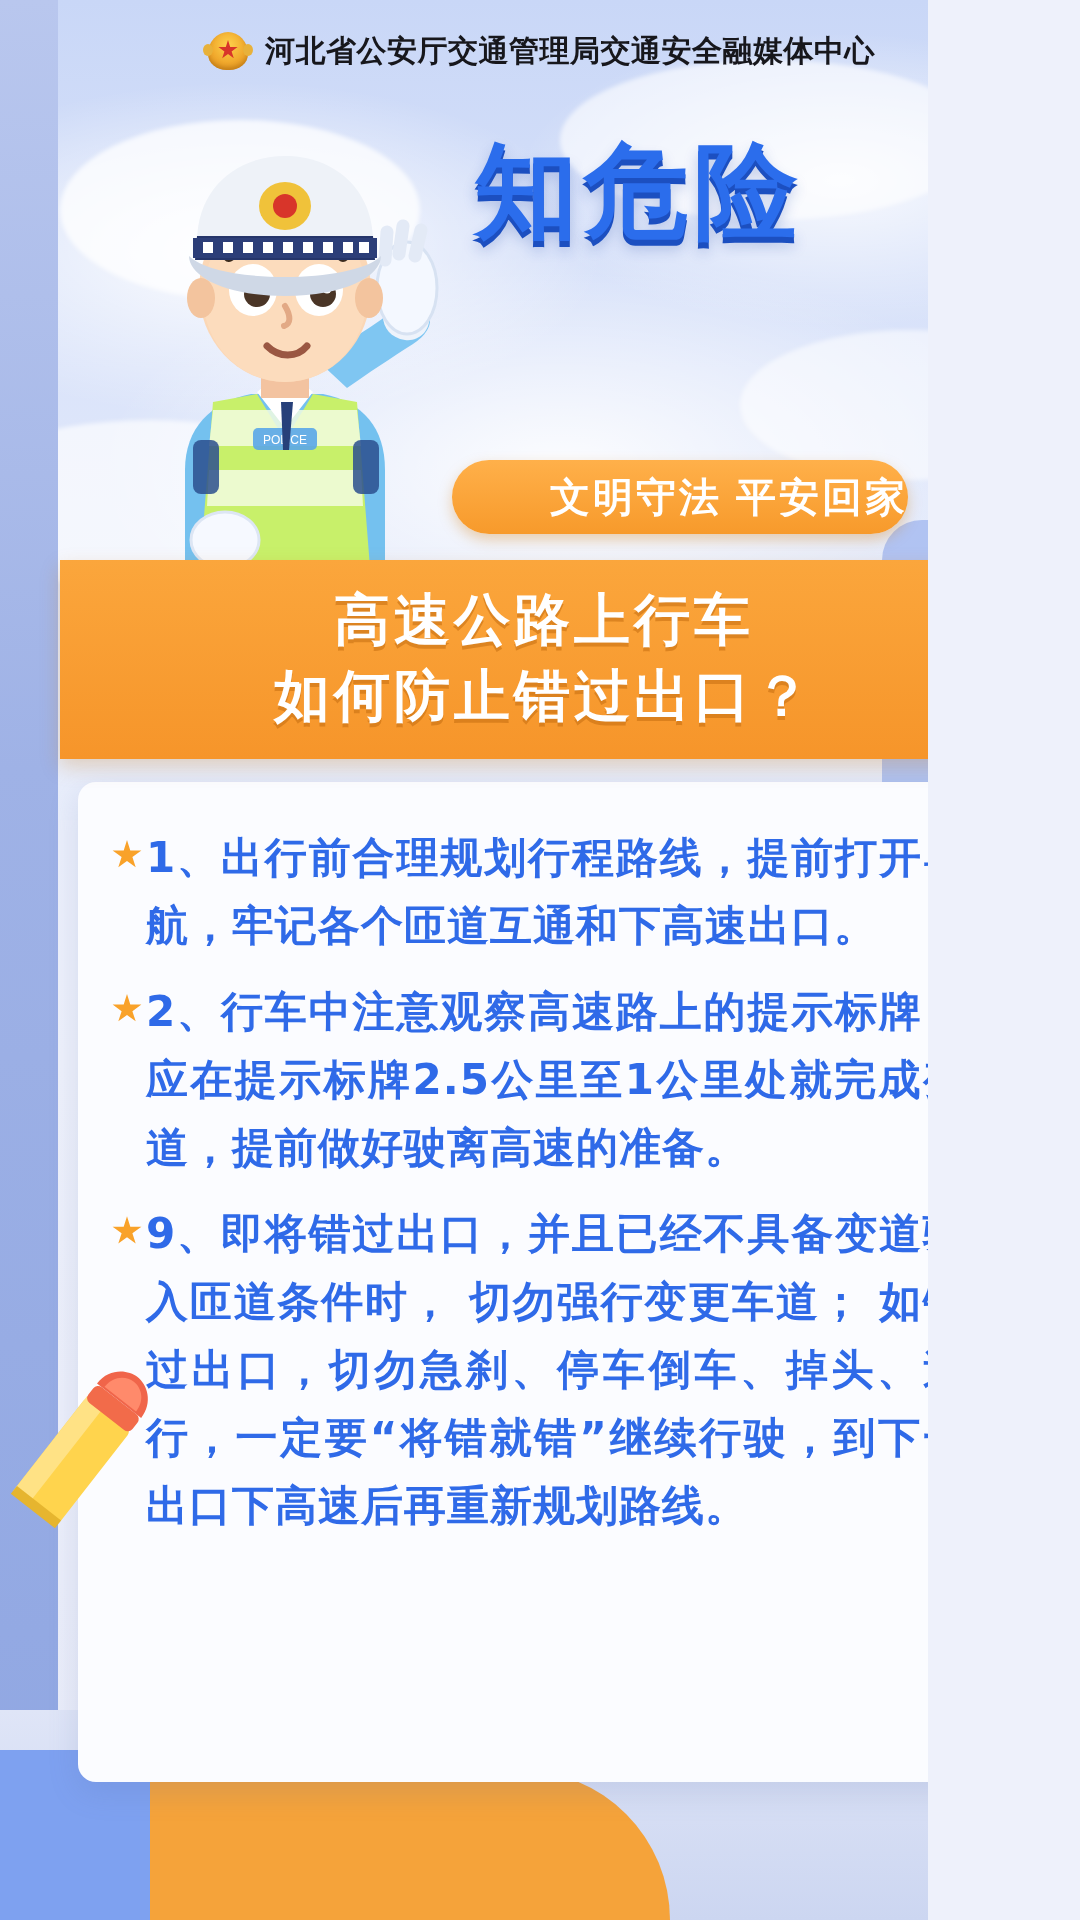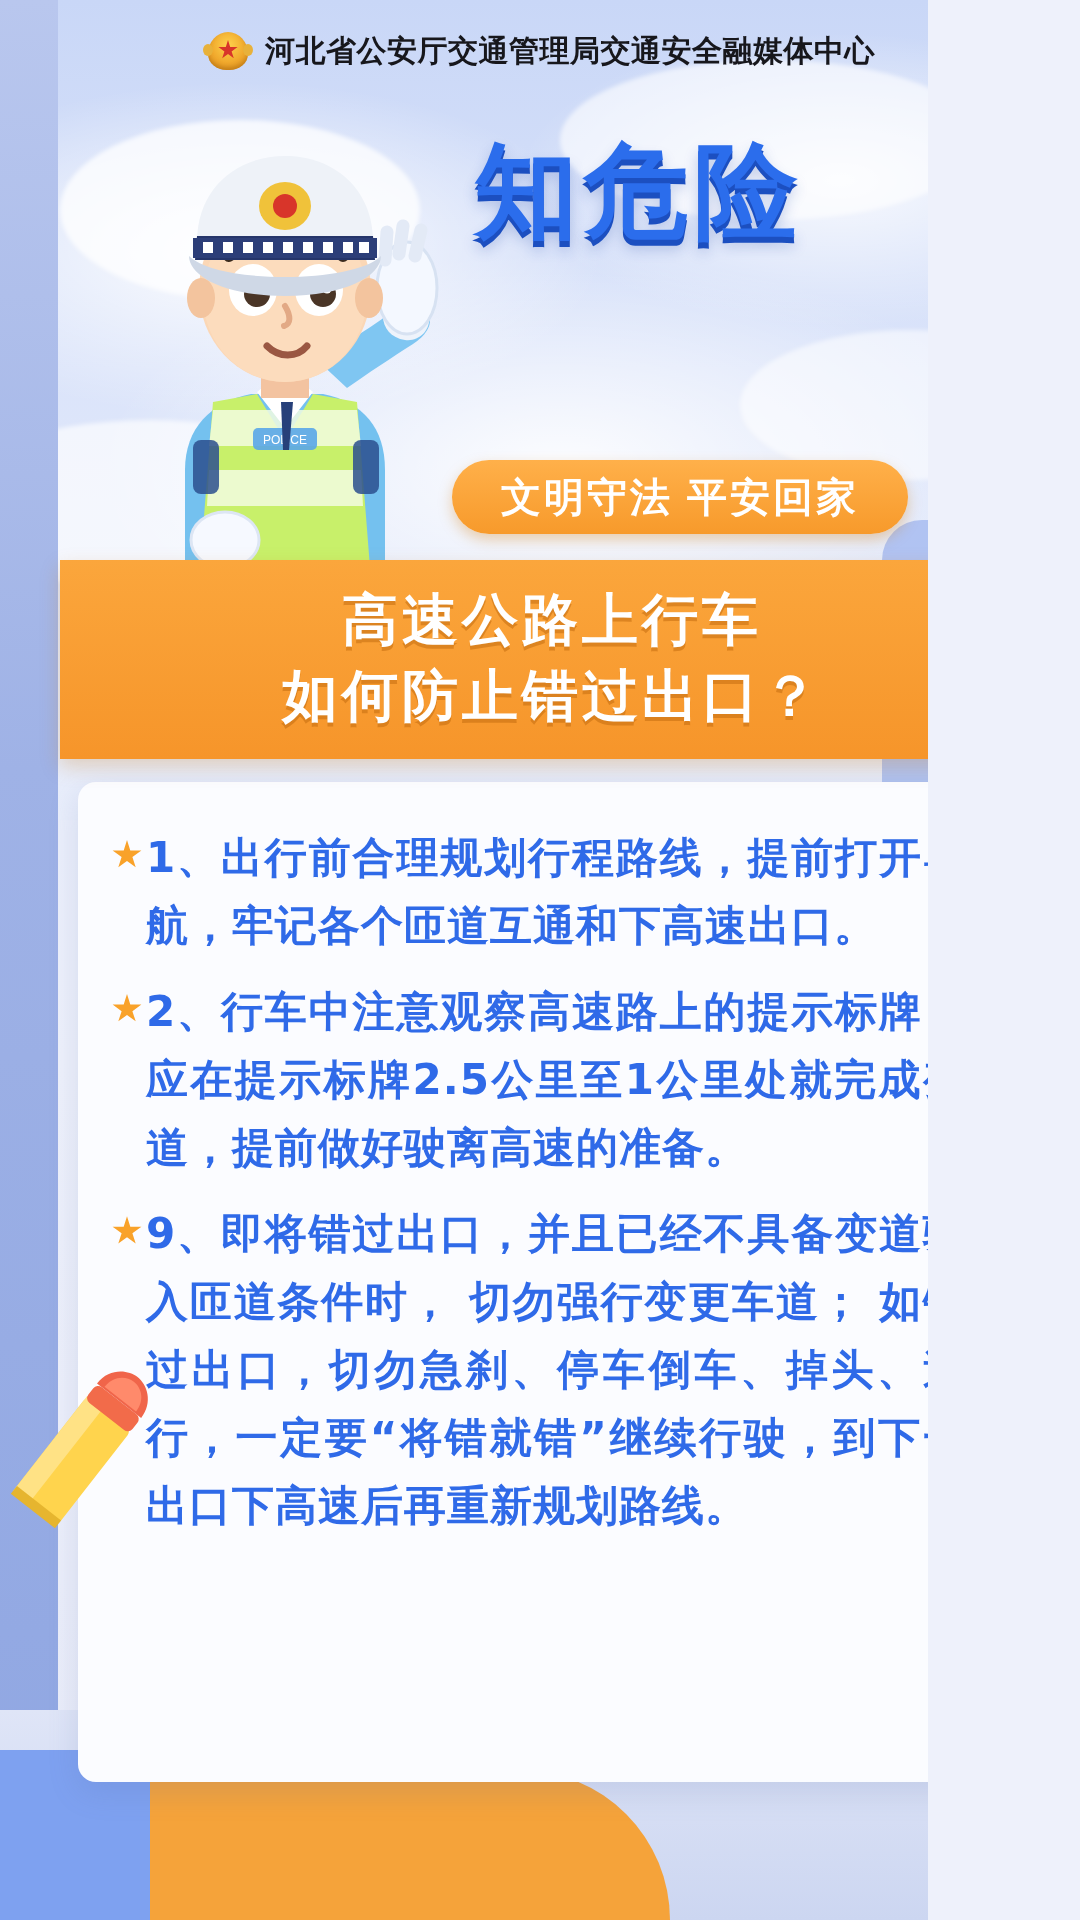--- a/index.html
+++ b/index.html
@@ -156,21 +156,21 @@
   }
   .subtitle-pill {
     position: absolute;
     left: 452px; top: 460px;
     width: 456px; height: 74px;
     border-radius: 40px;
     background: linear-gradient(180deg, #ffb04a 0%, #f79a2b 100%);
     box-shadow: 0 6px 14px rgba(212,130,26,0.35);
     display: flex;
     align-items: center;
-    justify-content: center;
+    justify-content: flex-end;
     z-index: 6;
   }
   .subtitle-pill span {
     font-size: 40px;
     font-weight: bold;
     color: #ffffff;
     letter-spacing: 3px;
   }
 
   
@@ -179,21 +179,21 @@
     left: 85px; top: 110px;
     width: 400px; height: 470px;
     z-index: 4;
   }
 
   
   .banner {
     position: absolute;
     left: 60px; top: 560px;
     width: 960px;
-    padding: 22px 12px 26px;
+    padding: 22px 4px 26px;
     background: linear-gradient(180deg, #fba63c 0%, #f6952a 100%);
     z-index: 6;
     text-align: center;
     box-shadow: 0 8px 18px rgba(200,120,20,0.25);
   }
   .banner-line {
     font-size: 56px;
     font-weight: bold;
     color: #ffffff;
     letter-spacing: 4px;

